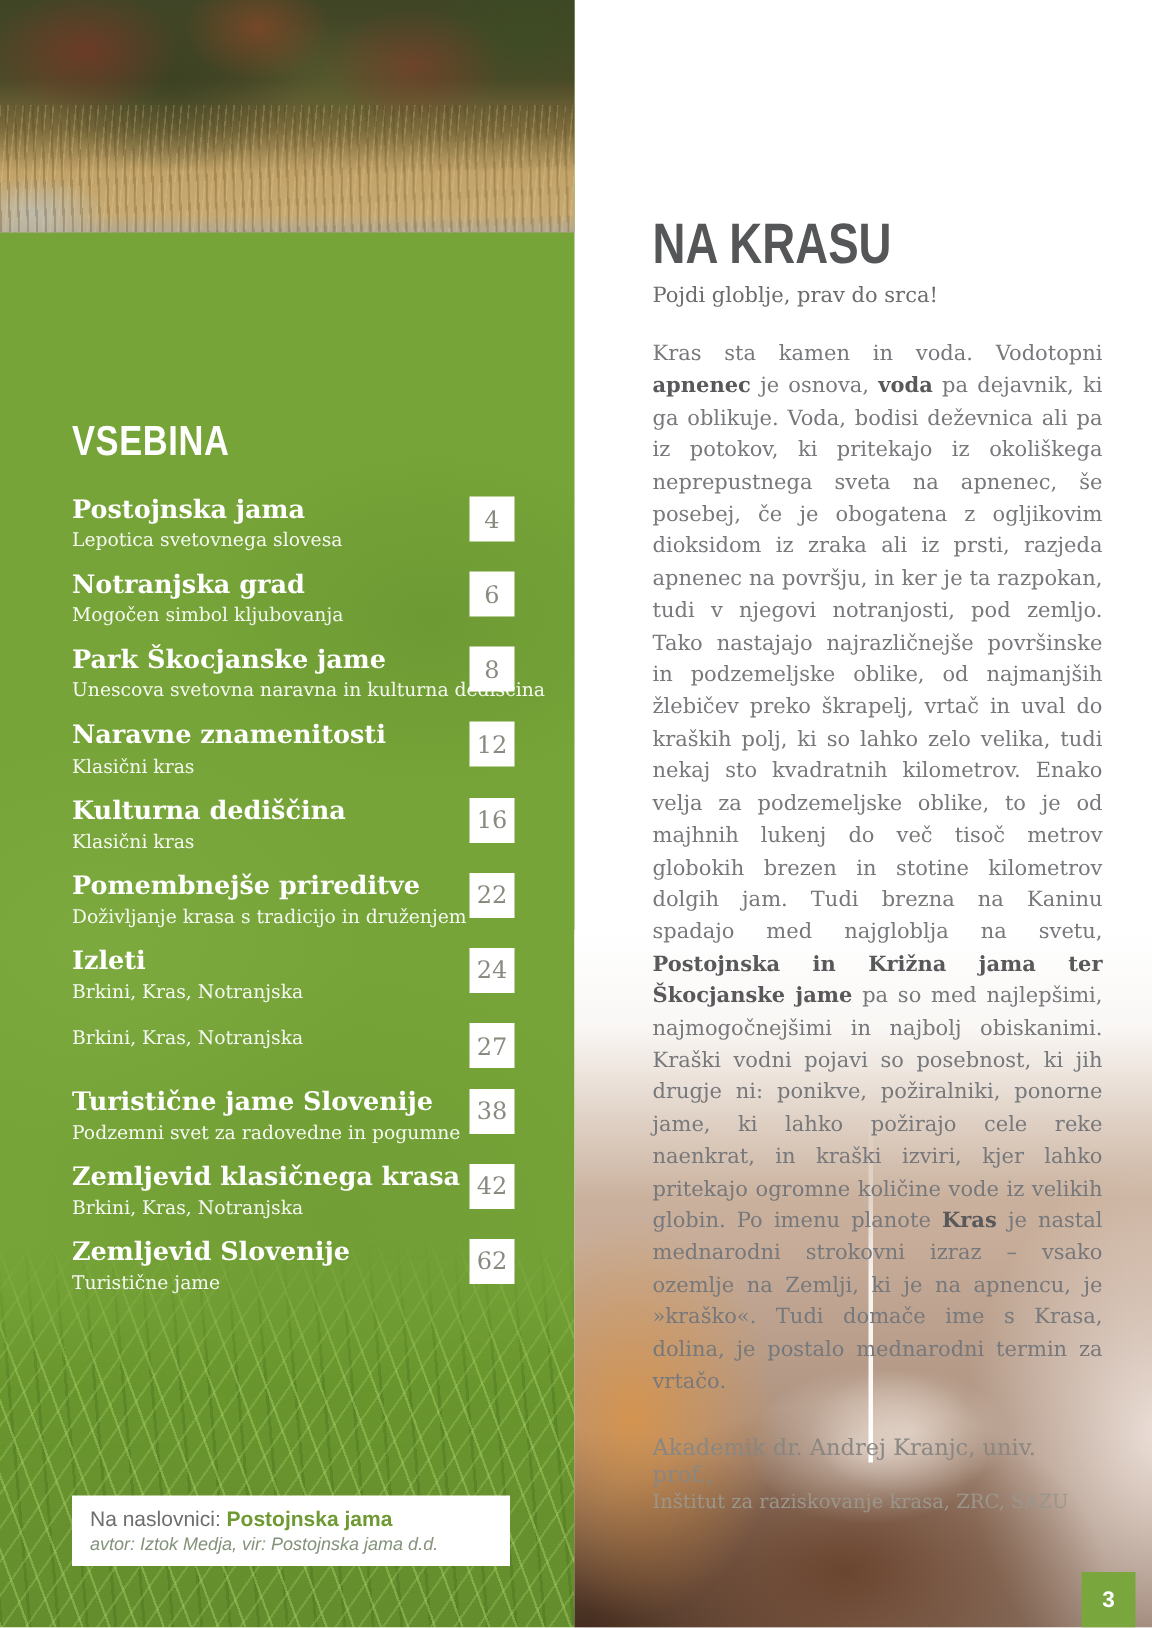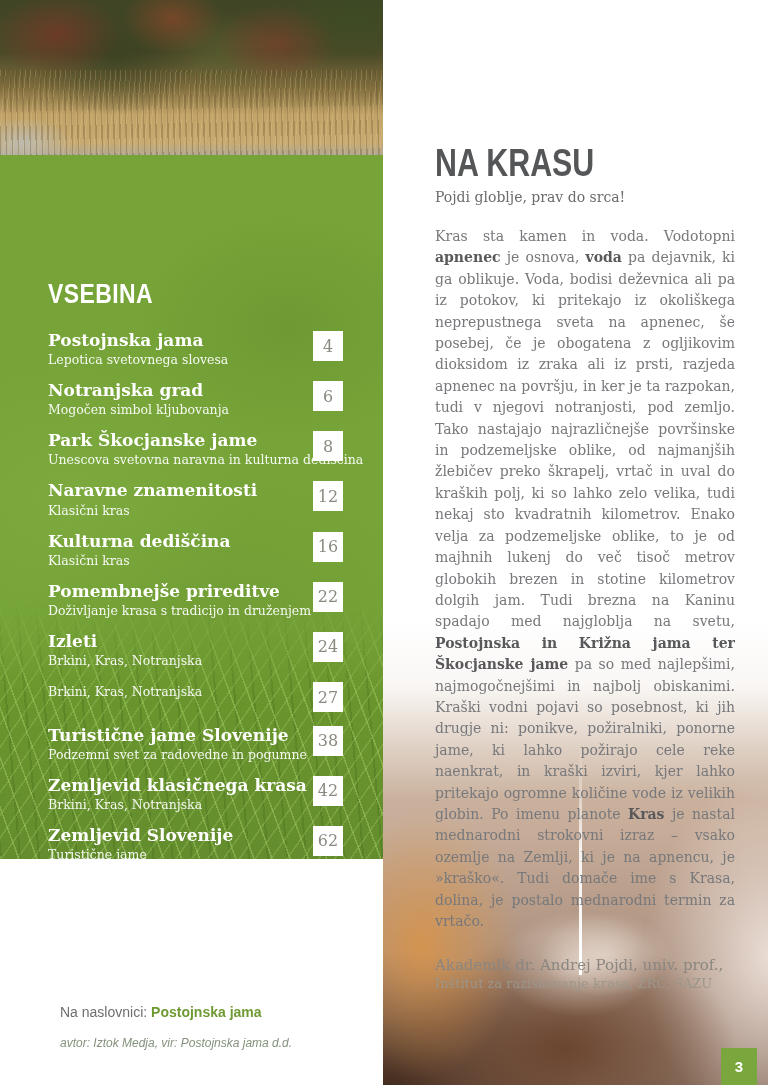--- a/index.html
+++ b/index.html
@@ -5,21 +5,21 @@
   html,body{margin:0;padding:0;}
   body{
     width:768px;height:1085px;position:relative;overflow:hidden;
     background:#ffffff;
     font-family:"Liberation Sans",sans-serif;
     -webkit-font-smoothing:antialiased;
   }
 
   
   .left-col{
-    position:absolute;left:0;top:0;width:383px;height:859px;
+    position:absolute;left:0;top:0;width:383px;height:1085px;
     background:
       radial-gradient(220px 160px at 75% 38%, rgba(90,130,40,0.30), rgba(90,130,40,0) 70%),
       radial-gradient(260px 200px at 18% 58%, rgba(139,184,76,0.28), rgba(139,184,76,0) 70%),
       radial-gradient(300px 240px at 60% 75%, rgba(100,140,45,0.25), rgba(100,140,45,0) 72%),
       #76a438;
   }
   .photo-top{
     position:absolute;left:0;top:0;width:383px;height:155px;
     background:
       radial-gradient(70px 35px at 6% 92%, rgba(188,188,180,0.95), rgba(188,188,180,0) 70%),
@@ -75,21 +75,21 @@
     display:flex;align-items:center;justify-content:center;
     font-family:"DejaVu Serif",serif;font-size:16px;color:#8a8a80;
   }
 
   .cover-note{
     position:absolute;left:48px;top:997px;width:268px;
     background:#ffffff;padding:7px 12px 8px 12px;
   }
   .cn-line1{font-size:14px;color:#6d6e70;}
   .cn-line1 strong{color:#6f9a33;}
-  .cn-line2{font-size:12px;font-style:italic;color:#84927c;margin-top:16px;}
+  .cn-line2{font-size:12px;font-style:italic;color:#84927c;margin-top:2px;}
 
   
   .photo-bottom{
     position:absolute;left:383px;top:620px;right:0;bottom:0;
     background:
       radial-gradient(140px 190px at 10% 70%, rgba(224,148,64,0.75), rgba(224,148,64,0) 70%),
       radial-gradient(115px 75px at 51% 74%, rgba(255,246,238,0.55), rgba(255,246,238,0) 70%),
       radial-gradient(95px 60px at 58% 72%, rgba(255,246,238,0.45), rgba(255,246,238,0) 70%),
       radial-gradient(230px 150px at 47% 92%, rgba(104,66,44,0.95), rgba(104,66,44,0) 75%),
       radial-gradient(280px 210px at 0% 104%, rgba(56,32,18,0.96), rgba(56,32,18,0) 72%),
@@ -248,21 +248,21 @@
   </aside>
 
   <div class="photo-bottom">
     <div class="water-streak"></div>
   </div>
 
   <main class="article">
     <h1>NA KRASU</h1>
     <p class="subtitle">Pojdi globlje, prav do srca!</p>
     <p class="body" id="article-body"><span>Kras sta kamen in voda. Vodotopni </span><strong>apnenec</strong><span> je osnova, </span><strong>voda</strong><span> pa dejavnik, ki ga oblikuje. Voda, bodisi deževnica ali pa iz potokov, ki pritekajo iz okoliškega neprepustnega sveta na apnenec, še posebej, če je obogatena z ogljikovim dioksidom iz zraka ali iz prsti, razjeda apnenec na površju, in ker je ta razpokan, tudi v njegovi notranjosti, pod zemljo. Tako nastajajo najrazličnejše površinske in podzemeljske oblike, od najmanjših žlebičev preko škrapelj, vrtač in uval do kraških polj, ki so lahko zelo velika, tudi nekaj sto kvadratnih kilometrov. Enako velja za podzemeljske oblike, to je od majhnih lukenj do več tisoč metrov globokih brezen in stotine kilometrov dolgih jam. Tudi brezna na Kaninu spadajo med najgloblja na svetu, </span><strong>Postojnska in Križna jama ter Škocjanske jame</strong><span> pa so med najlepšimi, najmogočnejšimi in najbolj obiskanimi. Kraški vodni pojavi so posebnost, ki jih drugje ni: ponikve, požiralniki, ponorne jame, ki lahko požirajo cele reke naenkrat, in kraški izviri, kjer lahko pritekajo ogromne količine vode iz velikih globin. Po imenu planote </span><strong>Kras</strong><span> je nastal mednarodni strokovni izraz – vsako ozemlje na Zemlji, ki je na apnencu, je »kraško«. Tudi domače ime s Krasa, dolina, je postalo mednarodni termin za vrtačo.</span></p>
-    <p class="author">Akademik dr. Andrej Pojdi, univ. prof.,</p>
+    <p class="author">Akademik dr. Andrej Kranjc, univ. prof.,</p>
     <p class="institute">Inštitut za raziskovanje krasa, ZRC, SAZU</p>
   </main>
 
   <div class="page-num">
     <span>3</span>
   </div>
 
 </div>
 
 </body></html>

